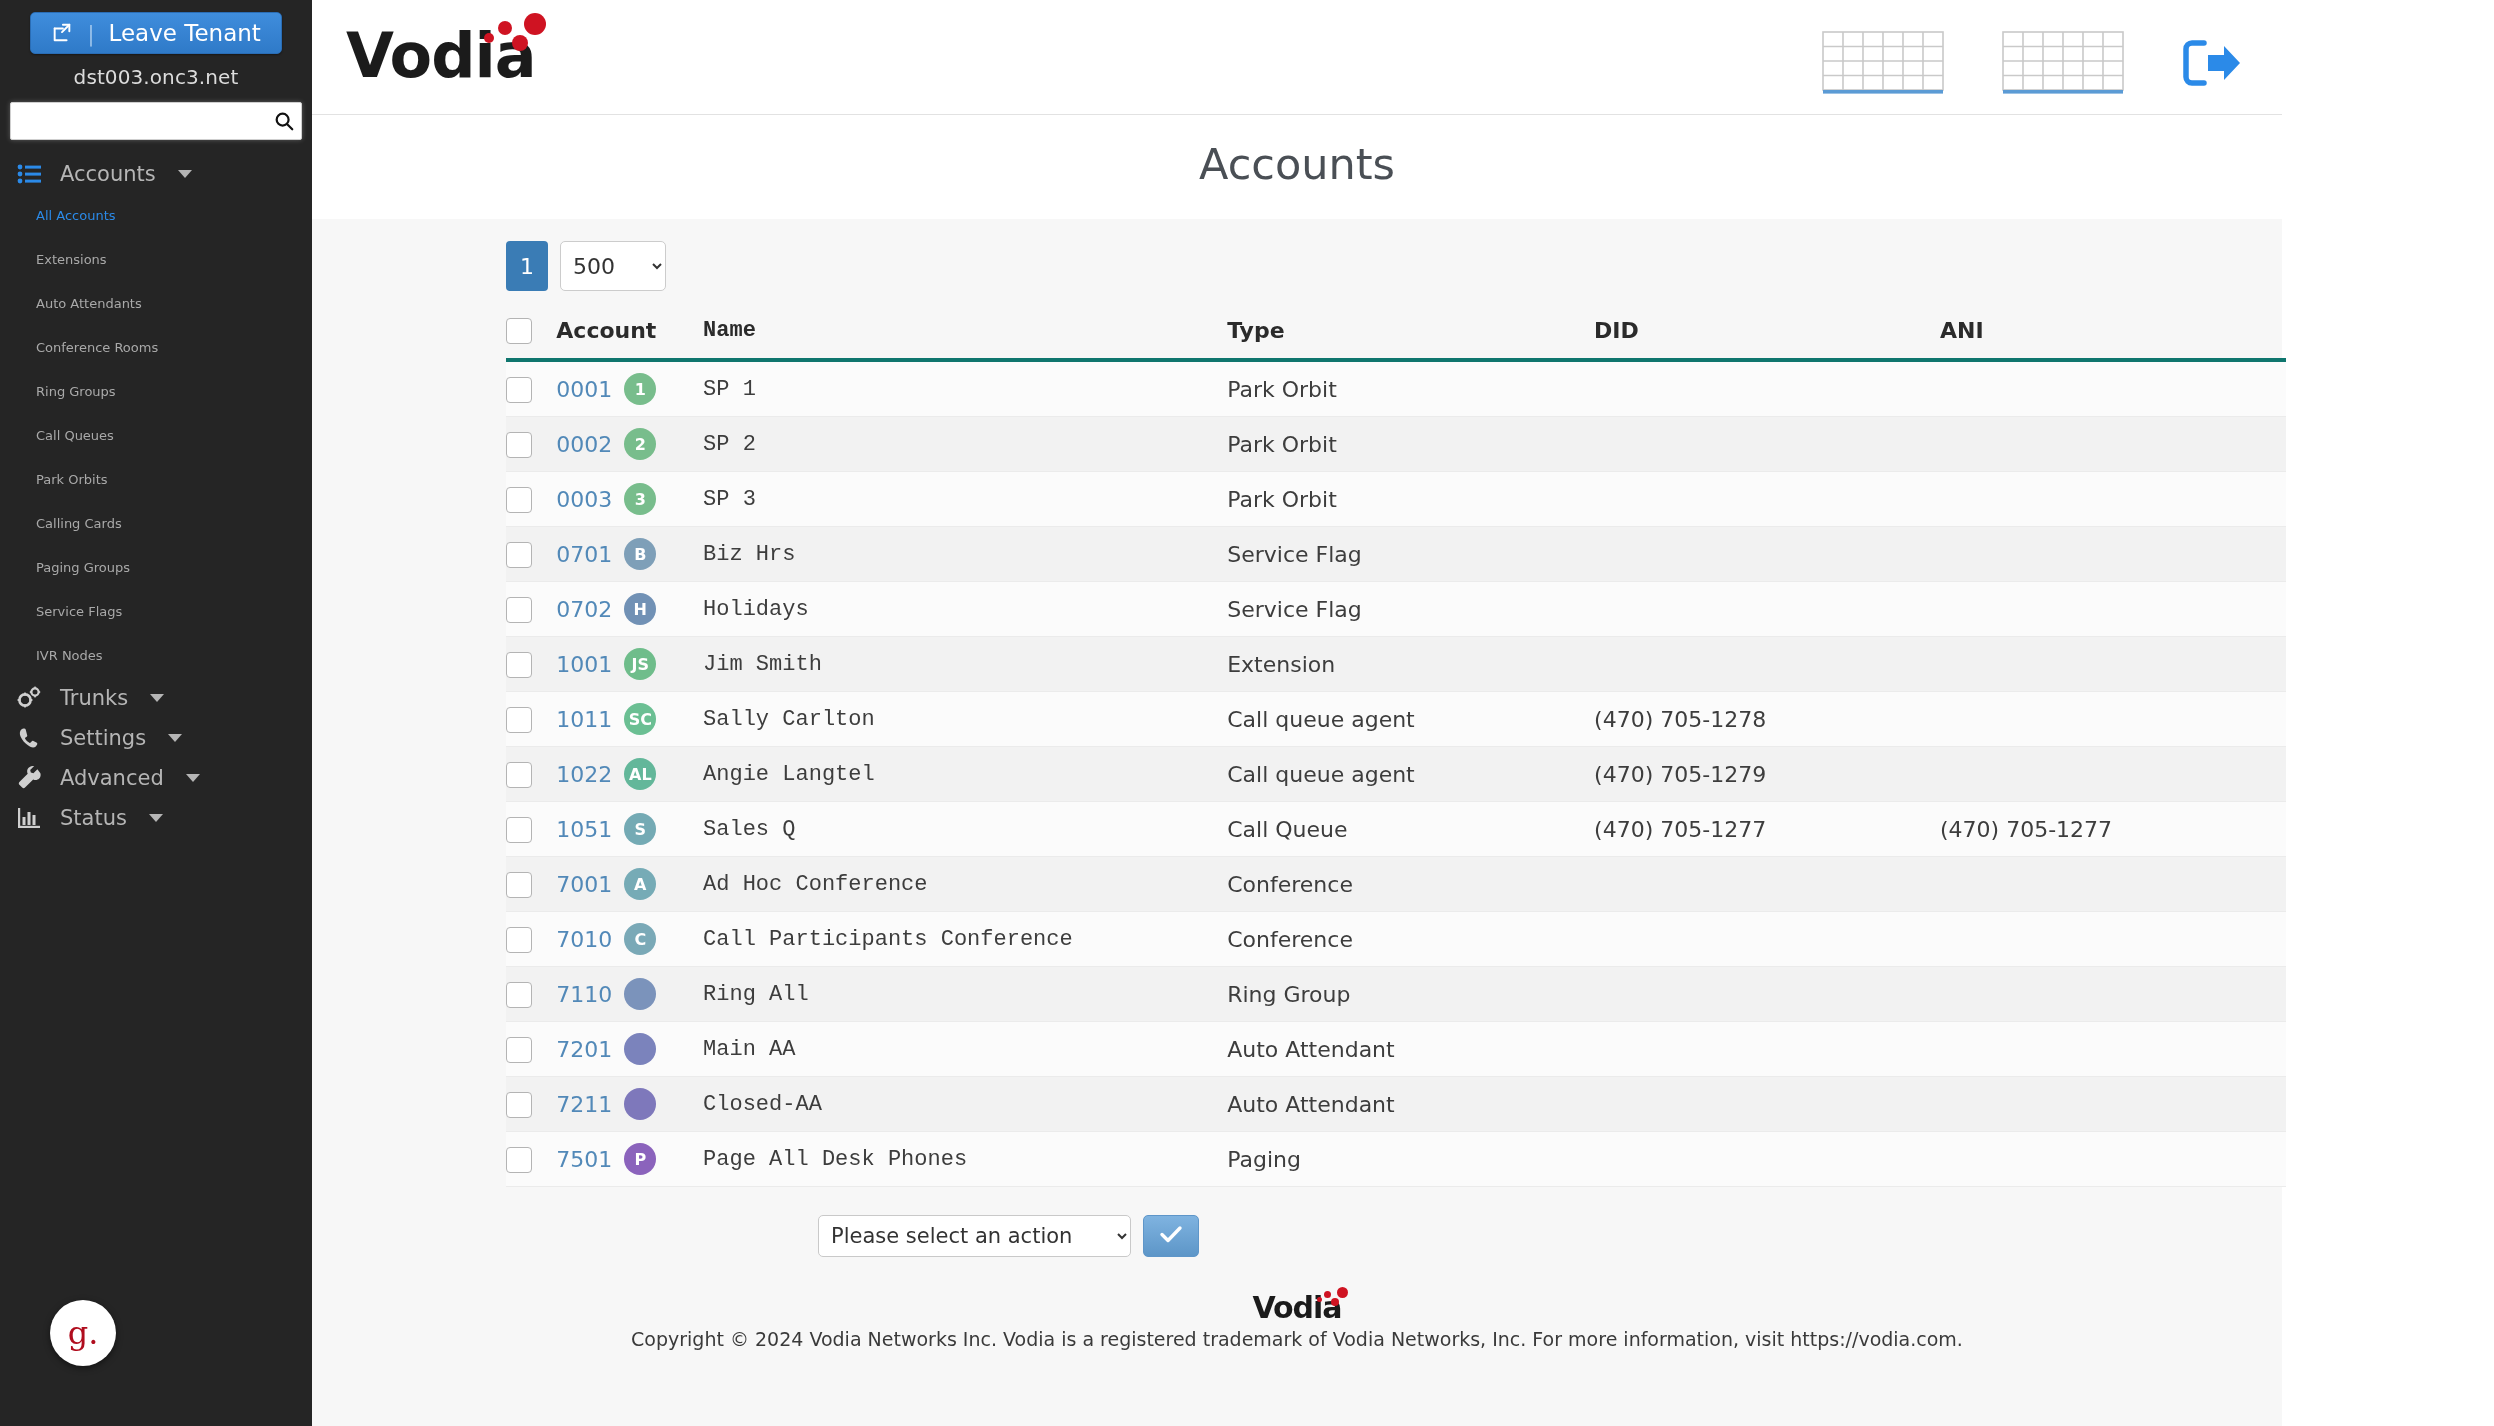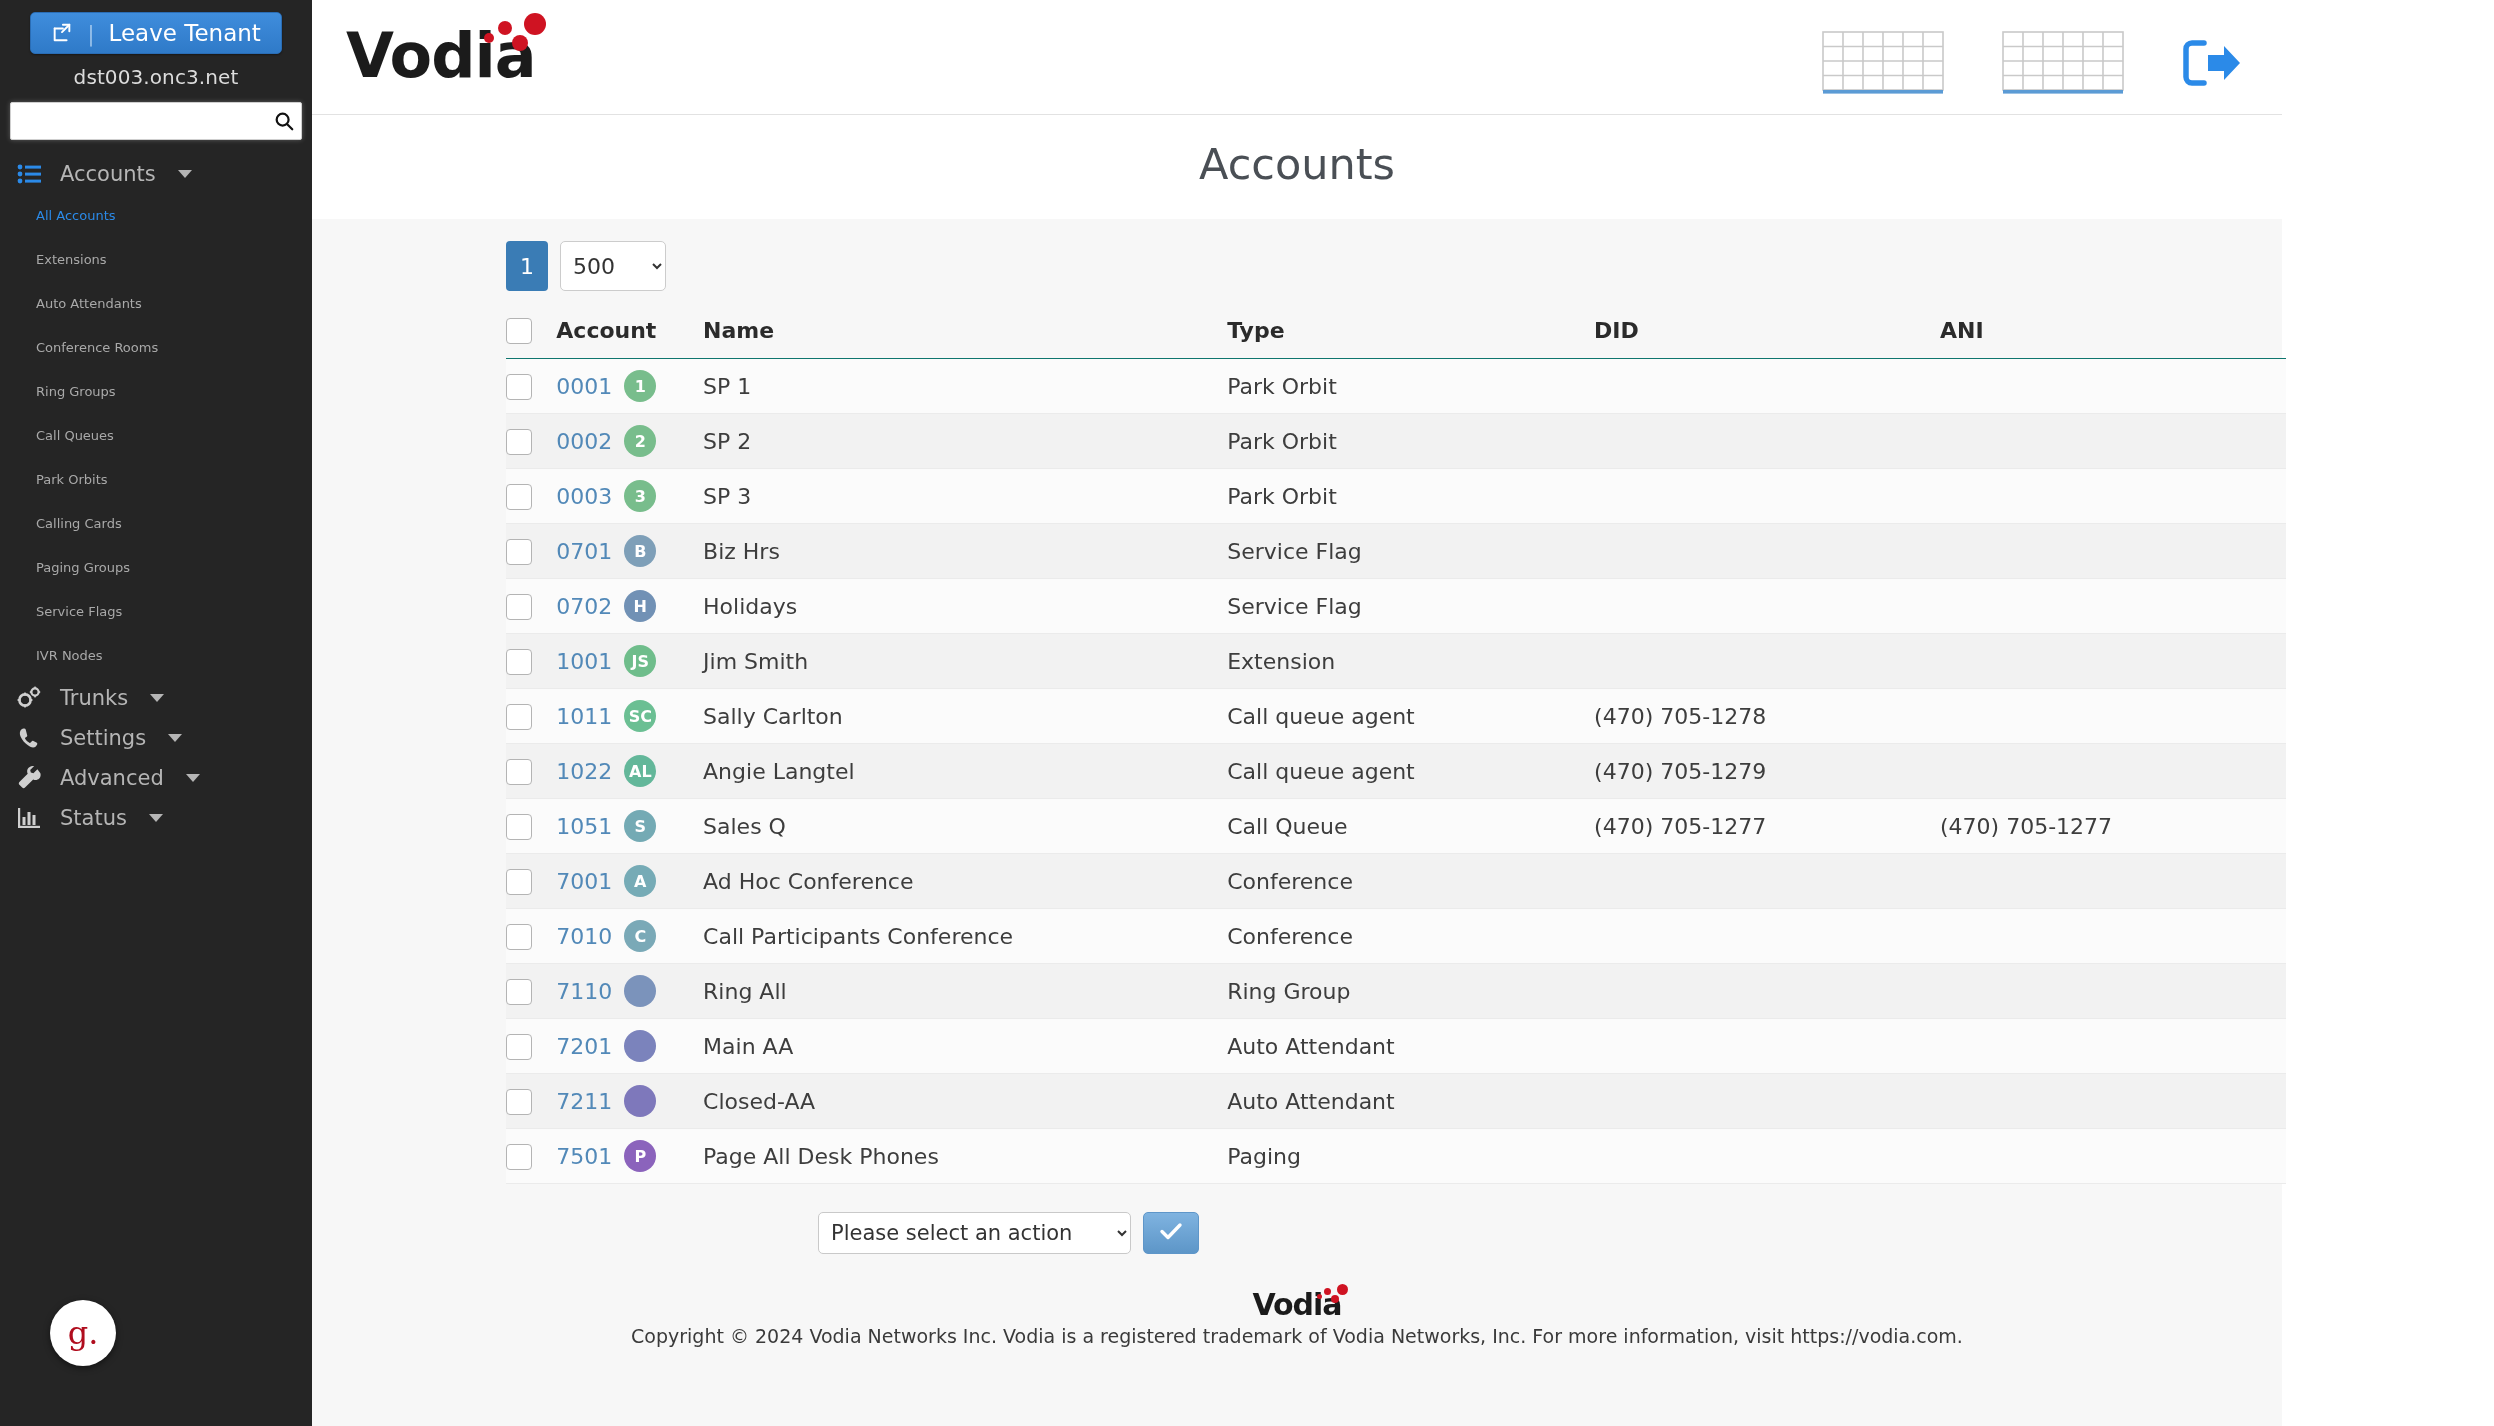--- a/index.html
+++ b/index.html
@@ -190,35 +190,35 @@
     border-collapse: collapse;
     margin-left: 194px;
     width: 1780px;
   }
   table.accounts th {
     text-align: left;
     font-size: 22px;
     font-weight: bold;
     color: #2b2b2b;
     padding: 8px 0 14px 0;
-    border-bottom: 1px solid #0f766e;
+    border-bottom: 4px solid #0f766e;
   }
   table.accounts td {
     font-size: 22px;
     color: #3d3d3d;
     padding: 11px 0;
     border-bottom: 1px solid #ebebeb;
     vertical-align: middle;
   }
   table.accounts tr.row:nth-child(even) td { background: #f2f2f2; }
   table.accounts tr.row:nth-child(odd) td { background: #fbfbfb; }
 
   .col-chk   { width: 48px; }
   .col-acct  { width: 140px; }
-  .col-name  { width: 500px; }
+  .col-name  { width: 500px; font-family: Liberation Mono, monospace; }
   .col-type  { width: 350px; }
   .col-did   { width: 330px; }
   .col-ani   { width: 330px; }
 
   input[type=checkbox].cb {
     -webkit-appearance: none; appearance: none;
     width: 26px; height: 26px;
     border: 1px solid #b4b4b4;
     border-radius: 4px;
     background: #fff;

